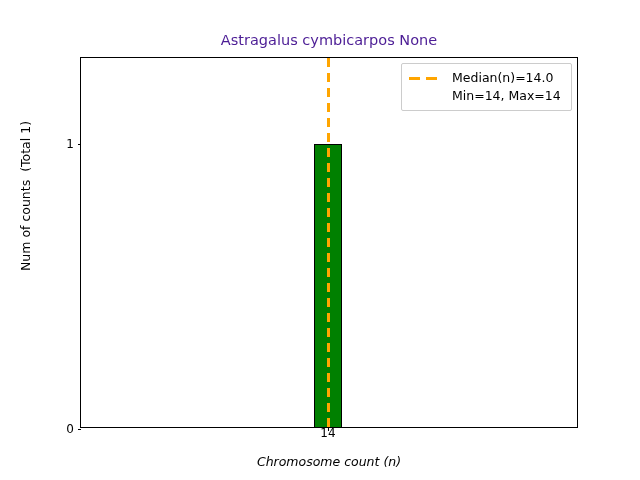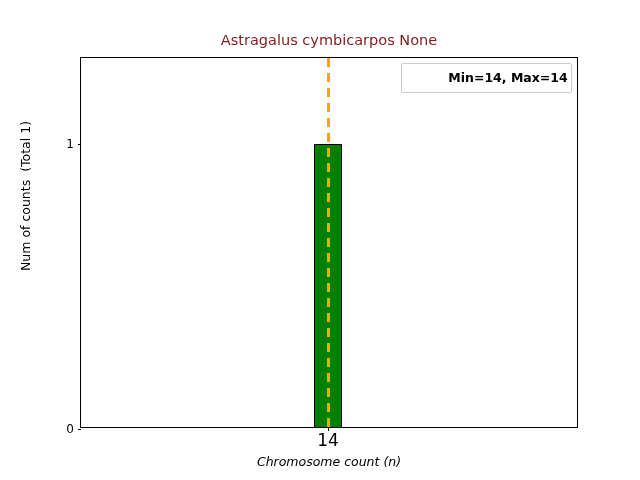--- a/index.html
+++ b/index.html
@@ -26,21 +26,21 @@
 
   
   #chart-title {
     position: absolute;
     left: 80px;
     top: 31px;
     width: 498px;
     text-align: center;
     font-size: 14.5px;
     line-height: 18px;
-    color: #7f1d1d;
+    color: #4c1d95;
     white-space: nowrap;
   }
 
   
   #axes {
     position: absolute;
     left: 80px;
     top: 57px;
     width: 498px;
     height: 371px;
@@ -101,22 +101,21 @@
     margin-right: 7px;
     font-size: 12px;
     line-height: 12px;
     transform: translateY(-50%);
     white-space: nowrap;
     text-align: right;
   }
   .ticklabel-x {
     position: absolute;
     top: 100%;
-    margin-top: 7px;
-    font-size: 17px;
+    font-size: 12px;
     line-height: 12px;
     transform: translateX(-50%);
     white-space: nowrap;
   }
 
   
   #xlabel {
     position: absolute;
     left: 80px;
     top: 454px;
@@ -184,22 +183,21 @@
   .legend-text {
     font-size: 12.5px;
     line-height: 18px;
     white-space: nowrap;
     color: #000000;
   }
   .legend-row.second .legend-sample {
     visibility: hidden;
   }
   .legend-row.second {
-    justify-content: center;
-    font-weight: bold;
+    justify-content: flex-start;
   }
 </style>
 </head>
 <body>
 
 <div id="figure">
 
   <div id="chart-title">Astragalus cymbicarpos None</div>
 
   <div id="axes">
@@ -214,20 +212,24 @@
     <div class="tick-y" style="top:371px;"></div>
     <div class="ticklabel-y" style="top:371px;">0</div>
 
     <div class="tick-y" style="top:86px;"></div>
     <div class="ticklabel-y" style="top:86px;">1</div>
 
     <div class="tick-x" style="left:247px;"></div>
     <div class="ticklabel-x" style="left:247px;">14</div>
 
     <div id="legend" style="left:320px; top:5px;">
+      <div class="legend-row">
+        <span class="legend-sample"></span>
+        <span class="legend-text">Median(n)=14.0</span>
+      </div>
       <div class="legend-row second">
         <span class="legend-sample"></span>
         <span class="legend-text">Min=14, Max=14</span>
       </div>
     </div>
 
   </div>
 
   <div id="xlabel">Chromosome count (n)</div>
 

